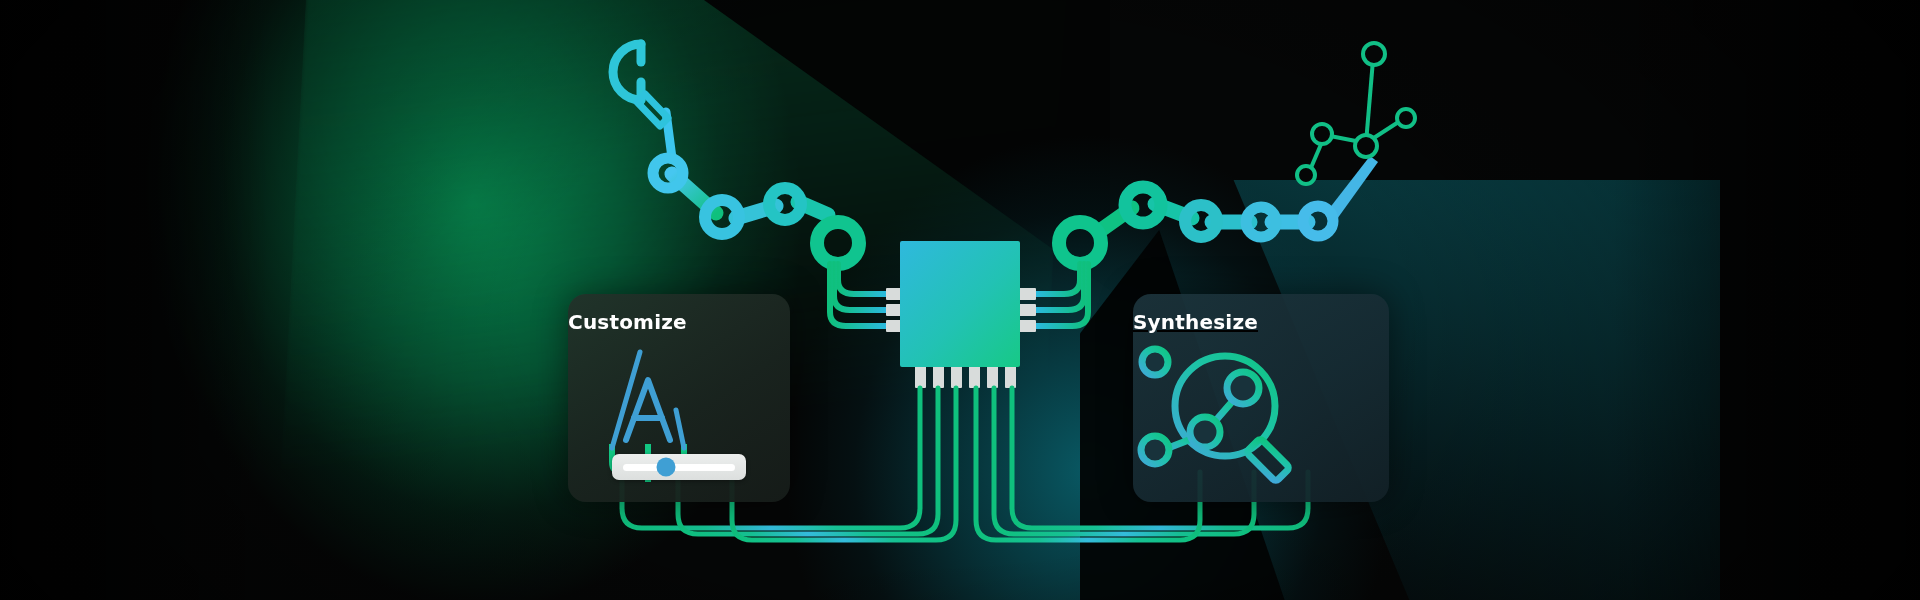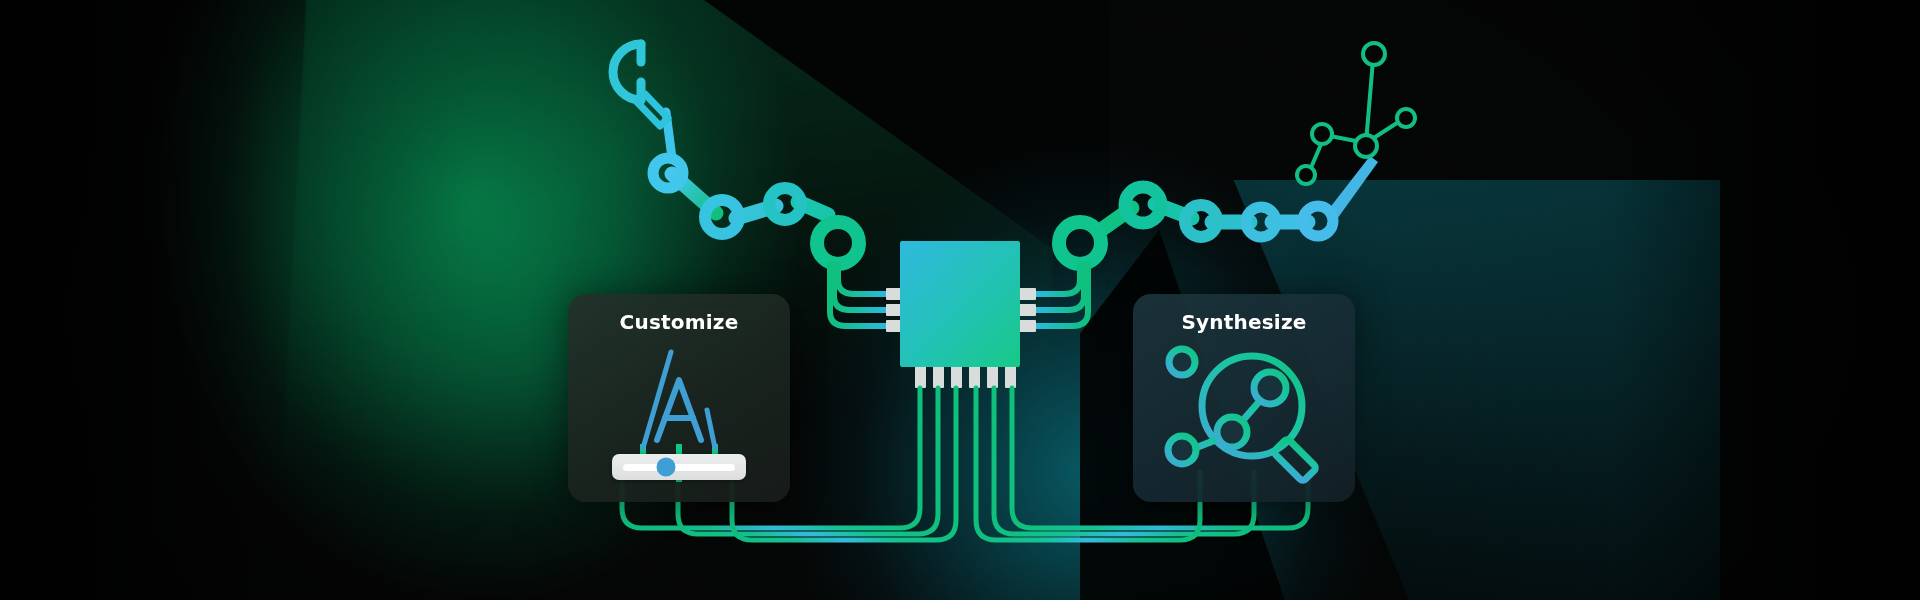--- a/index.html
+++ b/index.html
@@ -82,31 +82,32 @@
   .hl-slot{display:inline-block;width:60px;}
   .hl-slot-i{display:inline-block;width:26px;}
 
   
   .art{position:absolute;left:0;top:0;width:1920px;height:600px;z-index:5;overflow:visible;}
   .art-top{z-index:8;}
 
   
   .card{
     position:absolute;border-radius:18px;z-index:7;
-    display:flex;flex-direction:column;align-items:center;
+    display:flex;flex-direction:column;align-items:flex-start;
   }
   .card-customize{
     left:568px;top:294px;width:222px;height:208px;
     background:linear-gradient(150deg, rgba(34,49,41,.94) 0%, rgba(26,36,31,.95) 55%, rgba(22,28,25,.96) 100%);
     box-shadow:0 0 34px rgba(0,0,0,.45);
   }
   .card-synthesize{
-    left:1133px;top:294px;width:222px;height:208px;
+    left:1133px;top:294px;width:256px;height:208px;
     background:linear-gradient(150deg, rgba(28,52,60,.92) 0%, rgba(22,42,50,.93) 55%, rgba(18,32,38,.95) 100%);
     box-shadow:0 0 34px rgba(0,0,0,.45);
+    text-decoration:underline;
   }
   .card-title{
     margin-top:16px;
     color:#ffffff;
     font-family:"DejaVu Sans", sans-serif;
     font-weight:700;
     font-size:20px;
     letter-spacing:.2px;
   }
   .card-art{margin-top:6px;}

